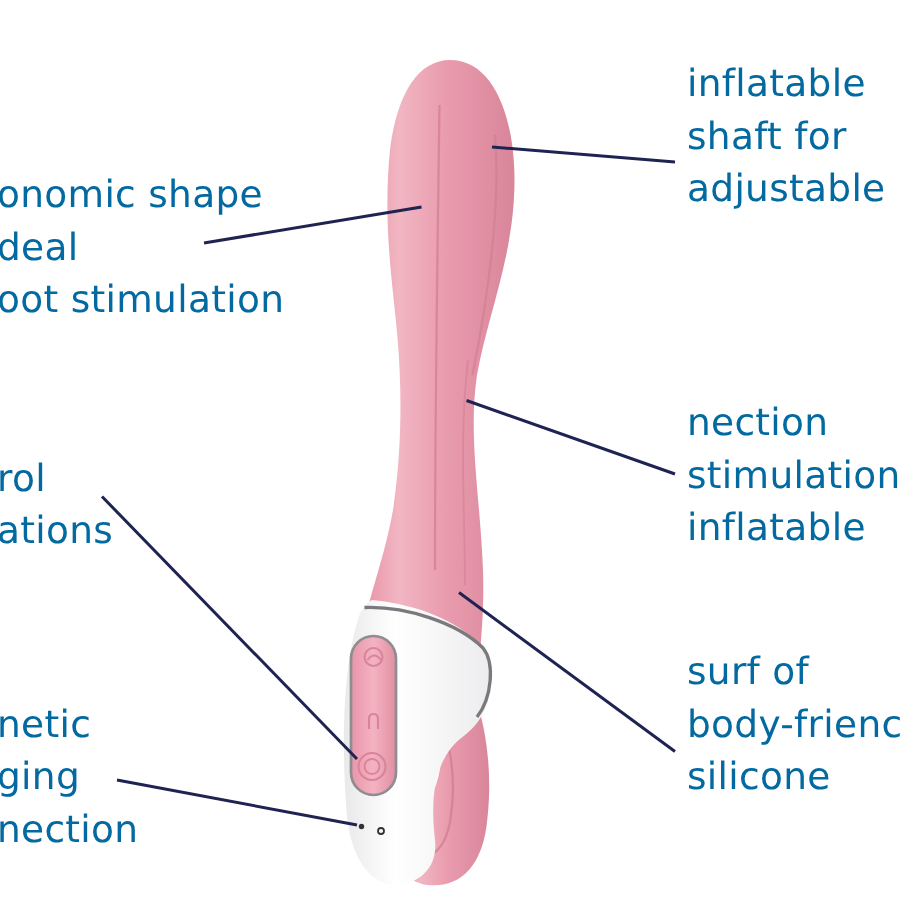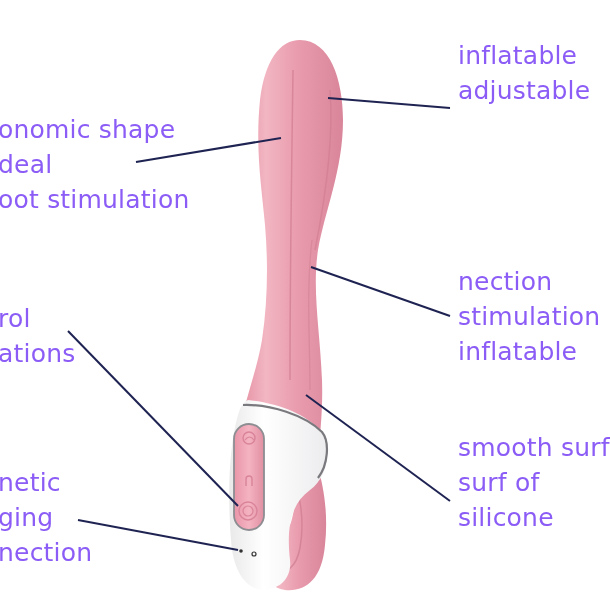--- a/index.html
+++ b/index.html
@@ -1,18 +1,18 @@
 <!DOCTYPE html>
 <html><head>
   <meta charset="utf-8">
   <style>
     html, body { margin: 0; padding: 0; background: #ffffff; }
     body { width: 610px; height: 610px; position: relative; overflow: hidden;
            font-family: "DejaVu Sans", sans-serif; }
-    .label { position: absolute; color: #8b5cf6; font-size: 25px; line-height: 35px;
+    .label { position: absolute; color: #0369a1; font-size: 25px; line-height: 35px;
              font-weight: 500; letter-spacing: 0.2px; white-space: nowrap; }
     .label span { display: block; }
     svg.stage { position: absolute; left: 0; top: 0; }
   </style>
 </head>
 <body>
 
 <svg class="stage" width="610" height="610" viewBox="0 0 610 610">
   <defs>
     <linearGradient id="pinkBody" x1="0" y1="0" x2="1" y2="0">
@@ -83,24 +83,25 @@
   <span>ations</span>
 </div>
 <div class="label" style="left:-2px; top:465px;">
   <span>netic</span>
   <span>ging</span>
   <span>nection</span>
 </div>
 
 <div class="label" style="left:458px; top:38px;">
   <span>inflatable</span>
+  <span>shaft for</span>
   <span>adjustable</span>
 </div>
 <div class="label" style="left:458px; top:264px;">
   <span>nection</span>
   <span>stimulation</span>
   <span>inflatable</span>
 </div>
 <div class="label" style="left:458px; top:430px;">
-  <span>smooth surf</span>
   <span>surf of</span>
+  <span>body-frienc</span>
   <span>silicone</span>
 </div>
 
 </body></html>

